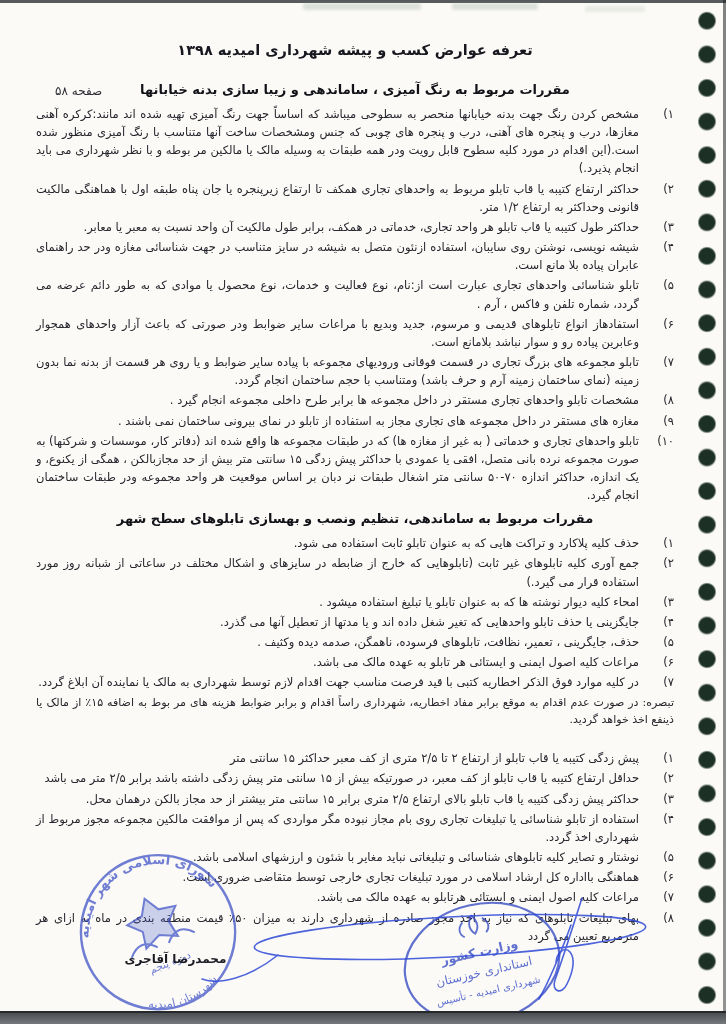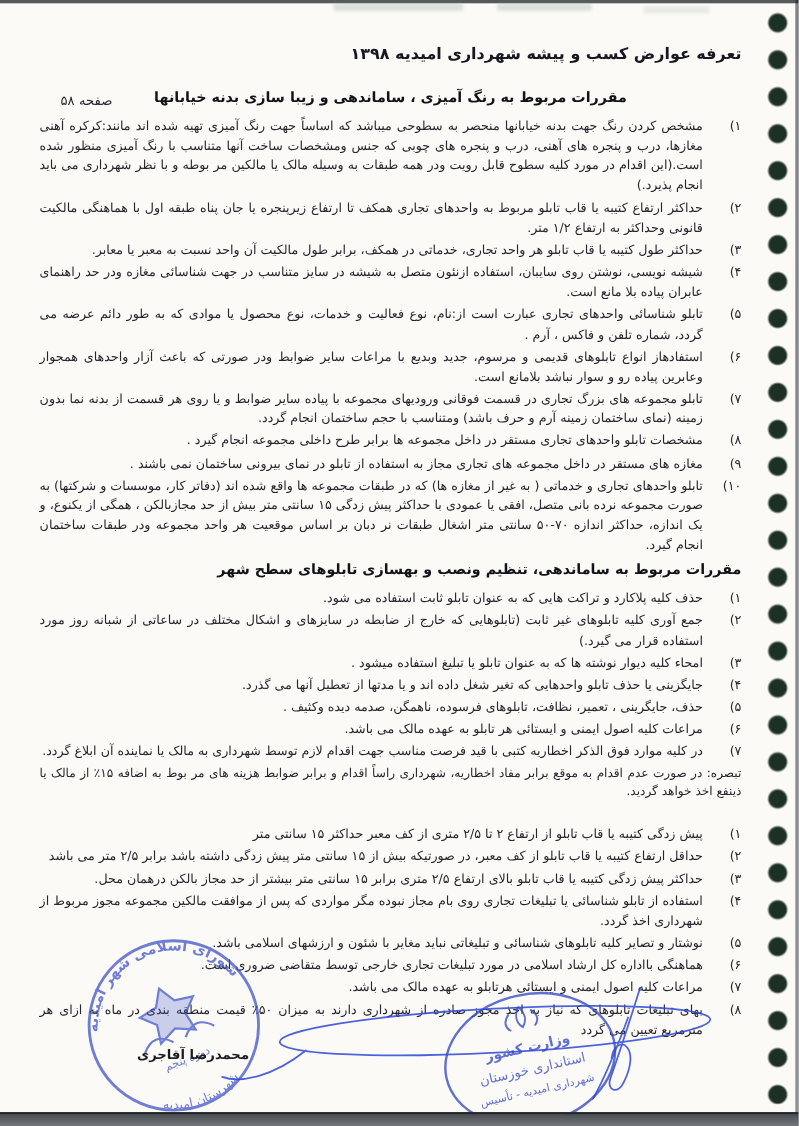--- a/index.html
+++ b/index.html
@@ -25,30 +25,30 @@
   .binding-dots{
     position:absolute;top:4px;right:5px;width:28px;height:1000px;
     background-image:radial-gradient(circle at 50% 50%, #1c3025 7.5px, rgba(28,48,37,.55) 8.5px, transparent 9.5px);
     background-size:28px 33.6px;background-repeat:repeat-y;background-position:center 0;
   }
   .content{
     position:absolute;top:42px;right:52px;left:36px;
     direction:rtl;color:#26262e;
   }
   .doc-title{
-    text-align:right;font-weight:bold;font-size:14.5px;color:#17171f;
+    text-align:center;font-weight:bold;font-size:14.5px;color:#17171f;
     margin:0 0 24px 0;letter-spacing:.2px;
   }
   .page-label{
     position:absolute;top:84px;left:55px;font-size:12px;color:#2a2a33;direction:rtl;
   }
   .section-heading{
     font-weight:bold;font-size:13px;color:#121219;text-align:center;margin:2px 0 8px 0;
   }
-  .section-heading.start{text-align:right;margin-top:7px;}
+  .section-heading.start{margin-top:7px;}
   .item{display:flex;font-size:11.5px;line-height:1.58;margin-bottom:2px;}
   .item .num{flex:0 0 30px;padding-left:5px;white-space:nowrap;}
   .item .txt{flex:1;text-align:justify;}
   .note{font-size:11px;line-height:1.58;text-align:justify;margin:1px 0 21px 0;}
   .sig{position:absolute;direction:rtl;text-align:center;font-weight:bold;font-size:12px;color:#1c1c25;}
   .sig .name{margin-bottom:11px;}
   .sig-mayor{top:947px;right:80px;width:160px;}
   .sig-council{top:952px;left:48px;width:255px;}
   .stamp{position:absolute;pointer-events:none;}
   .stamp-council{left:66px;top:846px;transform:rotate(-22deg);opacity:.72;}

